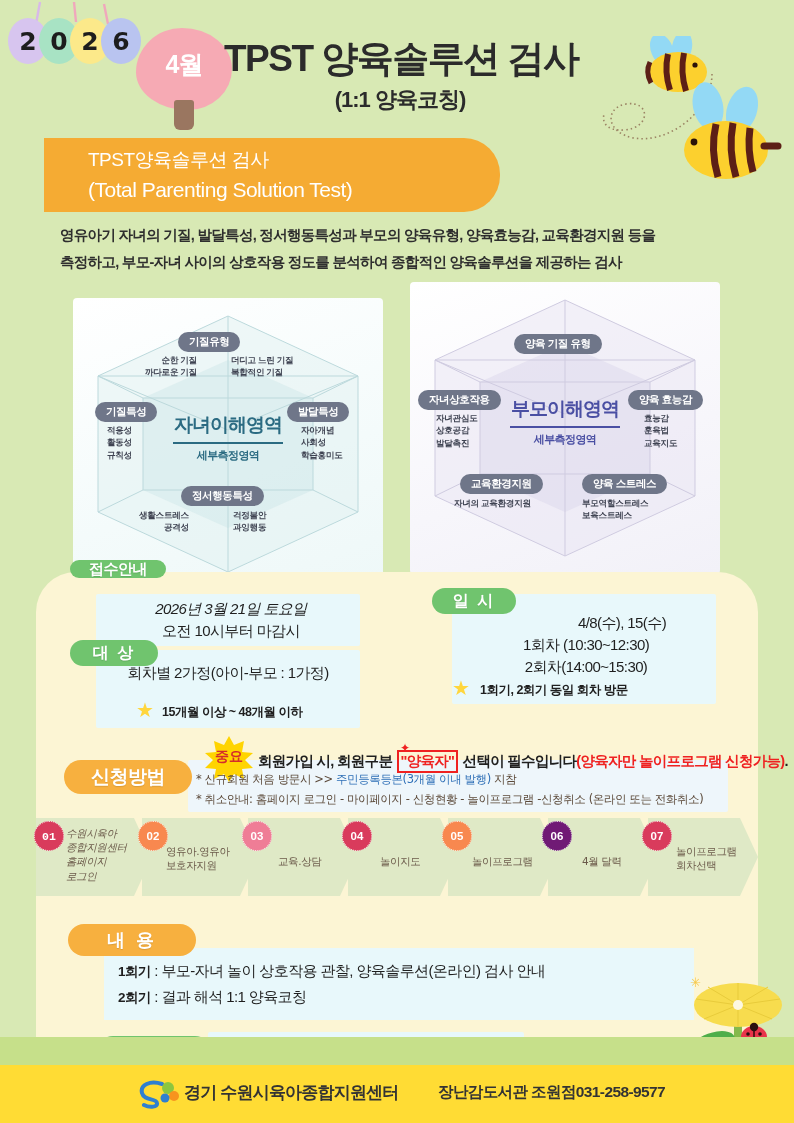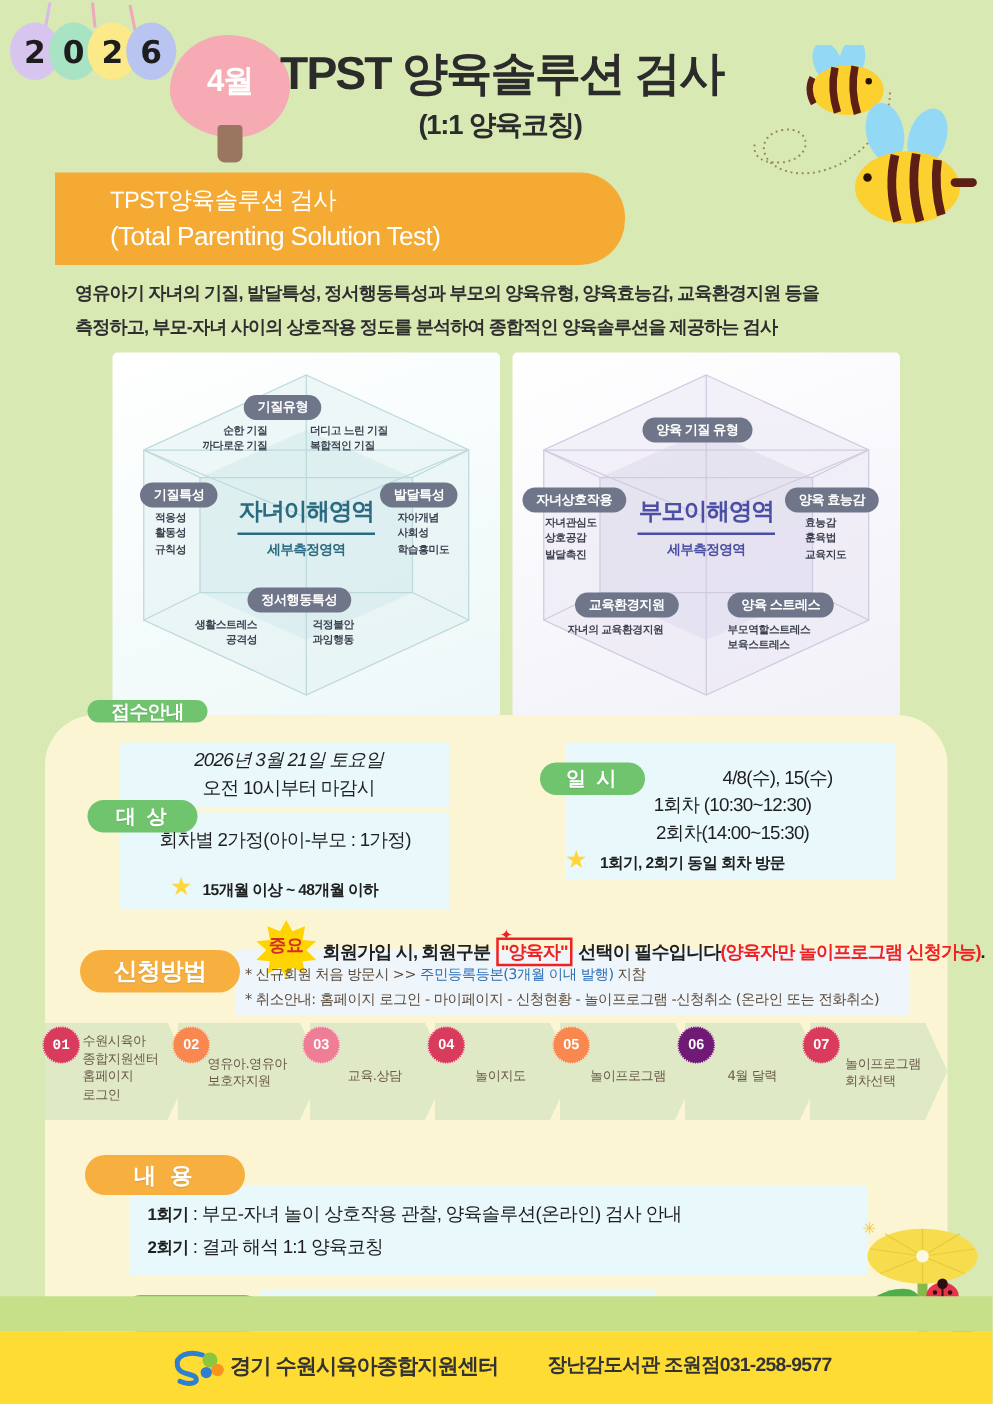--- a/index.html
+++ b/index.html
@@ -74,21 +74,21 @@
   }
 
   
   .diagram-strip {
     position: absolute; left: 36px; top: 282px; width: 722px; height: 300px;
   }
   .diagram-box {
     position: absolute; top: 0; width: 310px; height: 292px;
     background: #ffffff; border-radius: 4px;
   }
-  .diagram-box.left  { left: 54px;  background: linear-gradient(160deg,#ffffff 0%,#f4fbfb 60%,#eef8f8 100%); }
+  .diagram-box.left  { left: 37px;  background: linear-gradient(160deg,#ffffff 0%,#f4fbfb 60%,#eef8f8 100%); margin-top: 16px; }
   .diagram-box.right { left: 374px; background: linear-gradient(160deg,#ffffff 0%,#f7f6fb 60%,#f2f1f8 100%); }
 
   .cube { position: absolute; left: 0; top: 0; width: 310px; height: 292px; }
 
   .dpill {
     position: absolute; border-radius: 14px; padding: 3px 11px;
     background: #6f7689; color: #fff; font-size: 10.5px; font-weight: 700;
     white-space: nowrap; letter-spacing: -0.4px;
   }
   .dtext {
@@ -403,21 +403,21 @@
 <div class="ftext" style="left:96px; top:598px; width:270px; text-align:center;font-style:italic;">2026년 3월 21일 토요일</div>
 <div class="ftext" style="left:96px; top:620px; width:270px; text-align:center;">오전 10시부터 마감시</div>
 
 <div class="field" style="left:96px; top:650px; width:264px; height:78px;"></div>
 <div class="pill green" style="left:70px; top:640px; width:88px; height:26px; font-size:16px; letter-spacing:2px;">대 상</div>
 <div class="ftext" style="left:90px; top:662px; width:276px; text-align:center;">회차별 2가정(아이-부모 : 1가정)</div>
 <div class="star" style="left:136px; top:700px;">★</div>
 <div class="note-bold" style="left:162px; top:704px;">15개월 이상 ~ 48개월 이하</div>
 
 <div class="field" style="left:452px; top:594px; width:264px; height:110px;"></div>
-<div class="pill green" style="left:432px; top:610px; width:84px; height:26px; font-size:16px; letter-spacing:2px;">일 시</div>
+<div class="pill green" style="left:432px; top:588px; width:84px; height:26px; font-size:16px; letter-spacing:2px;">일 시</div>
 <div class="ftext" style="left:452px; top:612px; width:268px; text-align:center;margin-left:36px;">4/8(수), 15(수)</div>
 <div class="ftext" style="left:452px; top:634px; width:268px; text-align:center;">1회차 (10:30~12:30)</div>
 <div class="ftext" style="left:452px; top:656px; width:268px; text-align:center;">2회차(14:00~15:30)</div>
 <div class="star" style="left:452px; top:678px;">★</div>
 <div class="note-bold" style="left:480px; top:682px;">1회기, 2회기 동일 회차 방문</div>
 
 <div class="field" style="left:188px; top:760px; width:540px; height:52px; background:#eef6fb;"></div>
 <div class="pill orange" style="left:64px; top:760px; width:128px; height:34px; font-size:19px;">신청방법</div>
 
 <svg class="burst" viewBox="0 0 54 46">
@@ -445,21 +445,21 @@
   <div class="chev" style="left:612px; width:110px;"></div>
 
   <div class="step-num" style="left:-2px;  top:3px; background:#d93b5c;font-family:Liberation Mono, monospace;">01</div>
   <div class="step-num" style="left:102px; top:3px; background:#f8884f;">02</div>
   <div class="step-num" style="left:206px; top:3px; background:#ef7d96;">03</div>
   <div class="step-num" style="left:306px; top:3px; background:#d93b5c;">04</div>
   <div class="step-num" style="left:406px; top:3px; background:#f8884f;">05</div>
   <div class="step-num" style="left:506px; top:3px; background:#701a75;">06</div>
   <div class="step-num" style="left:606px; top:3px; background:#d93b5c;">07</div>
 
-  <div class="step-label" style="left:30px;  top:8px;  white-space:pre-line;">수원시육아
+  <div class="step-label" style="left:30px;  top:8px;  white-space:pre-line;font-style:italic;">수원시육아
 종합지원센터
 홈페이지
 로그인</div>
   <div class="step-label" style="left:130px; top:26px; white-space:pre-line;">영유아.영유아
 보호자지원</div>
   <div class="step-label" style="left:242px; top:36px;">교육.상담</div>
   <div class="step-label" style="left:344px; top:36px;">놀이지도</div>
   <div class="step-label" style="left:436px; top:36px;">놀이프로그램</div>
   <div class="step-label" style="left:546px; top:36px;">4월 달력</div>
   <div class="step-label" style="left:640px; top:26px; white-space:pre-line;">놀이프로그램

